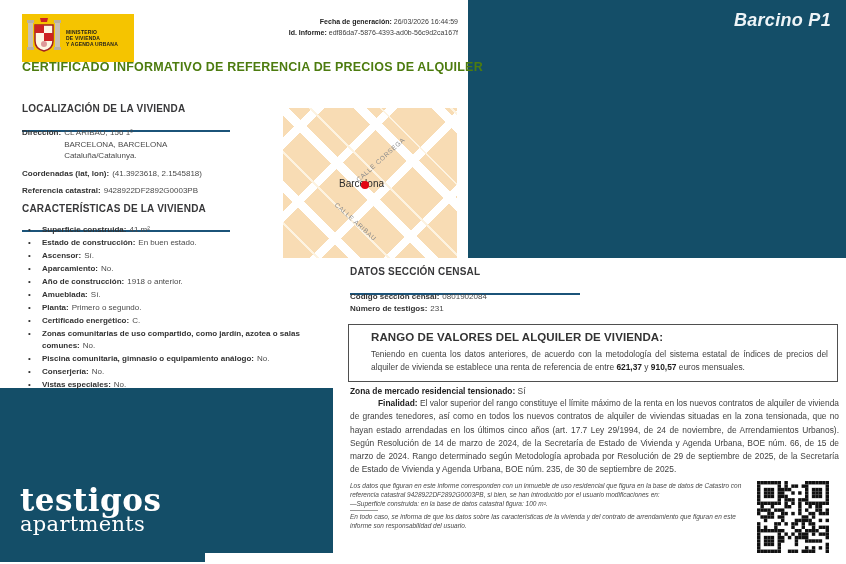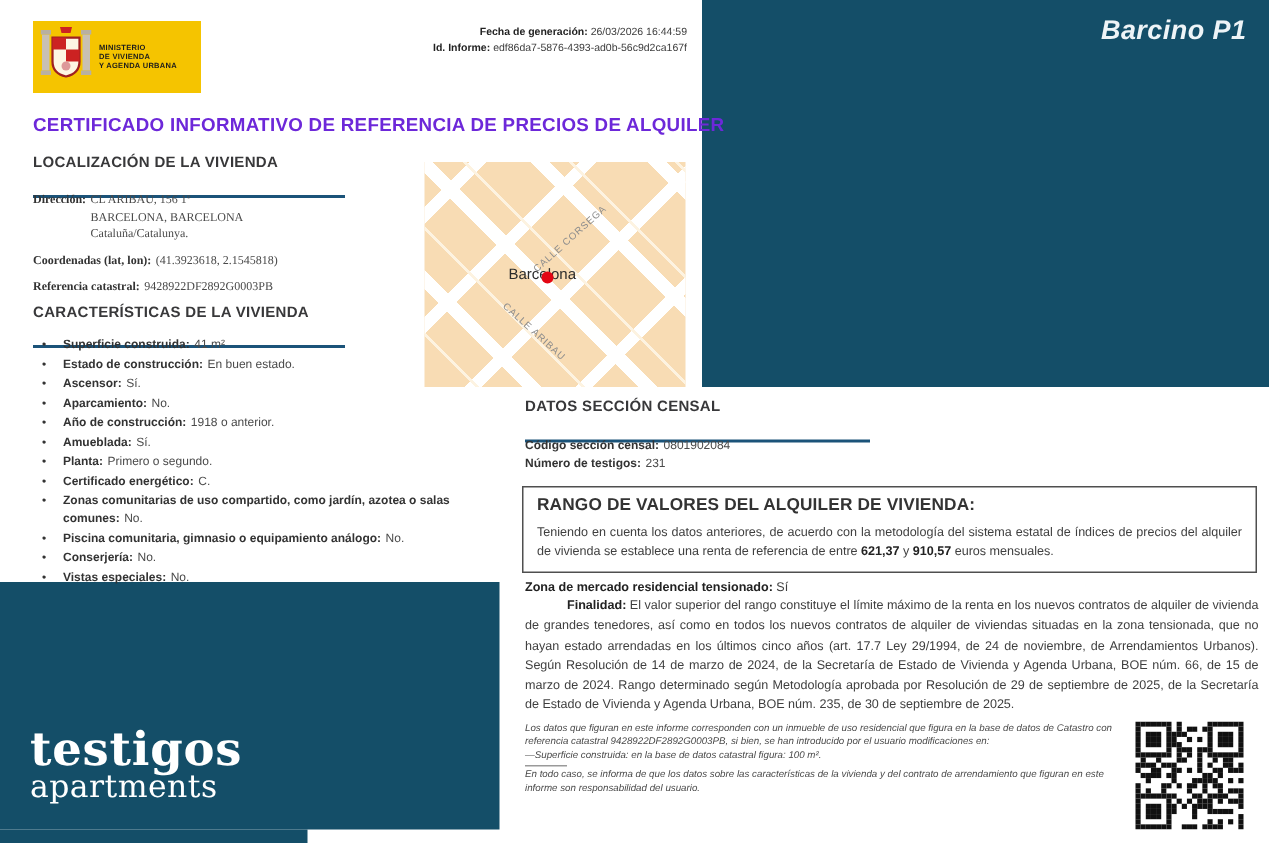--- a/index.html
+++ b/index.html
@@ -18,31 +18,31 @@
   
   .ministry { position:absolute; left:22px; top:14px; width:112px; height:48px; background:#f5c400; display:flex; align-items:center; padding:4px 5px; gap:5px; }
   .ministry .arms { flex:0 0 34px; }
   .ministry .mtext { font-size:5px; line-height:6px; font-weight:bold; color:#1c1c1c; letter-spacing:.2px; }
 
   
   .hdr-info { position:absolute; left:230px; top:16px; width:228px; text-align:right; font-size:7px; line-height:11px; color:#3c3c3c; }
   .hdr-info b { color:#222; }
 
   
-  .doc-title { position:absolute; left:22px; top:76px; font-size:12.5px; font-weight:bold; color:#6d28d9; letter-spacing:.2px; }
+  .doc-title { position:absolute; left:22px; top:60px; font-size:12.5px; font-weight:bold; color:#4d7c0f; letter-spacing:.2px; }
 
   
   .sec-head { position:absolute; font-size:10px; font-weight:bold; color:#38383a; letter-spacing:.2px; padding-bottom:16px; border-bottom:2px solid #1b5379; }
   .sec-loc { left:22px; top:103px; width:208px; }
   .sec-char { left:22px; top:203px; width:208px; }
   .sec-censal { left:350px; top:266px; width:230px; }
 
   
   .loc-block { position:absolute; left:22px; top:127px; width:258px; font-size:8px; line-height:11.5px; color:#4a4a4a; }
-  .loc-row { margin-bottom:6px; display:flex;font-family:Liberation Serif, serif; }
+  .loc-row { margin-bottom:6px; display:flex; }
   .loc-row b { color:#333; white-space:nowrap; margin-right:3px; }
   .loc-lines div { white-space:nowrap; }
 
   
   .char-list { position:absolute; left:24px; top:224px; width:300px; list-style:none; font-size:8px; color:#4a4a4a; }
   .char-list li { position:relative; padding-left:18px; line-height:12.4px; margin-bottom:.6px; }
   .char-list li .bullet { position:absolute; left:4px; top:0; font-size:8px; color:#333; }
   .char-list b { color:#333; margin-right:3px; }
 
   
@@ -57,21 +57,21 @@
   .map .lbl-corsega { left:66px; top:48px; transform:rotate(-42deg); }
   .map .lbl-aribau { left:46px; top:110px; transform:rotate(42deg); }
   .map .city-label { position:absolute; left:56px; top:70px; font-size:10px; color:#2b2b2b; }
   .map .pin { position:absolute; left:78px; top:73px; width:8px; height:8px; border-radius:50%; background:#e30613; }
 
   
   .censal-block { position:absolute; left:350px; top:291px; font-size:8px; line-height:12px; color:#4a4a4a; }
   .censal-block b { color:#333; margin-right:3px; }
 
   
-  .rango-box { position:absolute; left:348px; top:324px; width:490px; border:1px solid #4f4f4f; padding:6px 9px 7px 9px; background:#fff; }
+  .rango-box { position:absolute; left:348px; top:324px; width:490px; border:1px solid #4f4f4f; padding:6px 9px 7px 22px; background:#fff; }
   .rango-box .rango-title { font-size:11.5px; font-weight:bold; color:#333; margin-bottom:5px; letter-spacing:.1px; }
   .rango-box .rango-text { font-size:8.4px; line-height:13px; color:#3f3f3f; text-align:justify; }
   .rango-box .rango-text b { color:#222; }
 
   
   .zona-line { position:absolute; left:350px; top:386px; font-size:8.4px; color:#3f3f3f; }
   .zona-line b { color:#222; }
   .finalidad { position:absolute; left:350px; top:397px; width:489px; font-size:8.4px; line-height:13.3px; color:#3f3f3f; text-align:justify; }
   .finalidad b { color:#222;padding-left:28px; }
 

